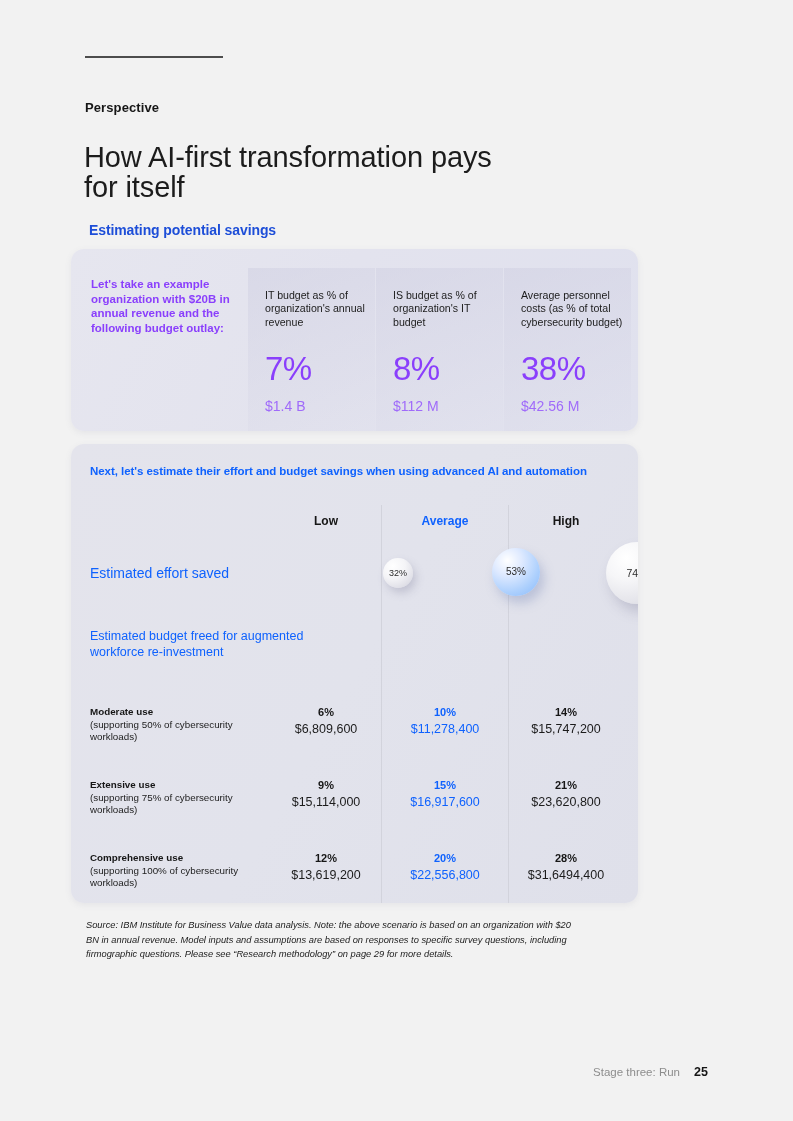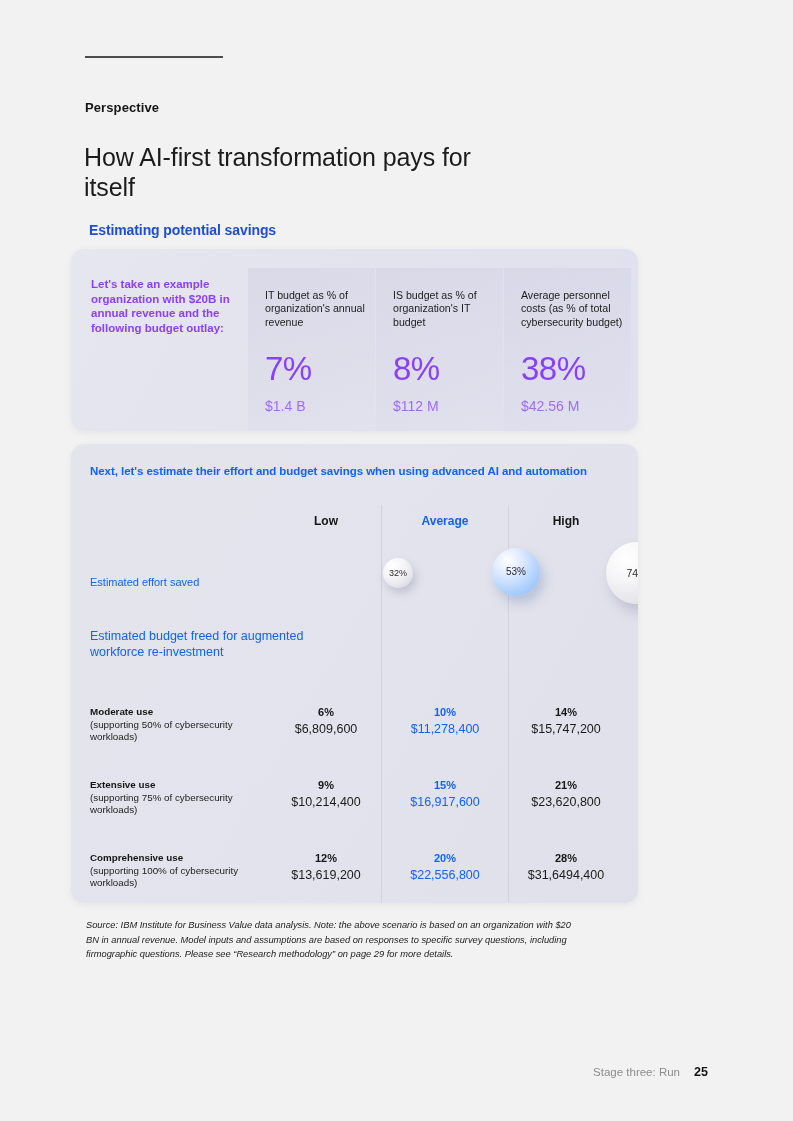--- a/index.html
+++ b/index.html
@@ -29,21 +29,21 @@
     position: absolute;
     left: 85px; top: 100px;
     font-size: 13px; font-weight: bold;
     letter-spacing: .1px;
     color: #161616;
   }
   .headline {
     position: absolute;
     left: 84px; top: 142px;
     width: 420px;
-    font-size: 25px;
+    font-size: 29px;
     font-weight: 400;
     line-height: 30px;
     color: #1c1c1c;
     letter-spacing: -0.1px;
   }
   .section-title {
     position: absolute;
     left: 89px; top: 222px;
     font-size: 14px; font-weight: bold;
     color: #1d4ed8;
@@ -138,22 +138,22 @@
     font-size: 12px; font-weight: bold;
     color: #161616;
   }
   .col-head.h-low { left: 205px; }
   .col-head.h-avg { left: 324px; color: #0f62fe; }
   .col-head.h-high { left: 445px; }
 
   
   .row-label-effort {
     position: absolute;
-    left: 19px; top: 132px;
-    font-size: 11px;
+    left: 19px; top: 121px;
+    font-size: 14px;
     color: #0f62fe;
   }
   .sphere {
     position: absolute;
     border-radius: 50%;
     display: flex;
     align-items: center;
     justify-content: center;
     color: #2b2b2b;
   }
@@ -351,21 +351,21 @@
       </div>
     </div>
 
     <div class="scenario s2">
       <div class="sc-name">
         <b>Extensive use</b>
         <i>(supporting 75% of cybersecurity workloads)</i>
       </div>
       <div class="sc-cell k-low">
         <div class="sc-pct">9%</div>
-        <div class="sc-amt">$10,214,400</div>
+        <div class="sc-amt">$15,114,000</div>
       </div>
       <div class="sc-cell k-avg">
         <div class="sc-pct">15%</div>
         <div class="sc-amt">$16,917,600</div>
       </div>
       <div class="sc-cell k-high">
         <div class="sc-pct">21%</div>
         <div class="sc-amt">$23,620,800</div>
       </div>
     </div>

